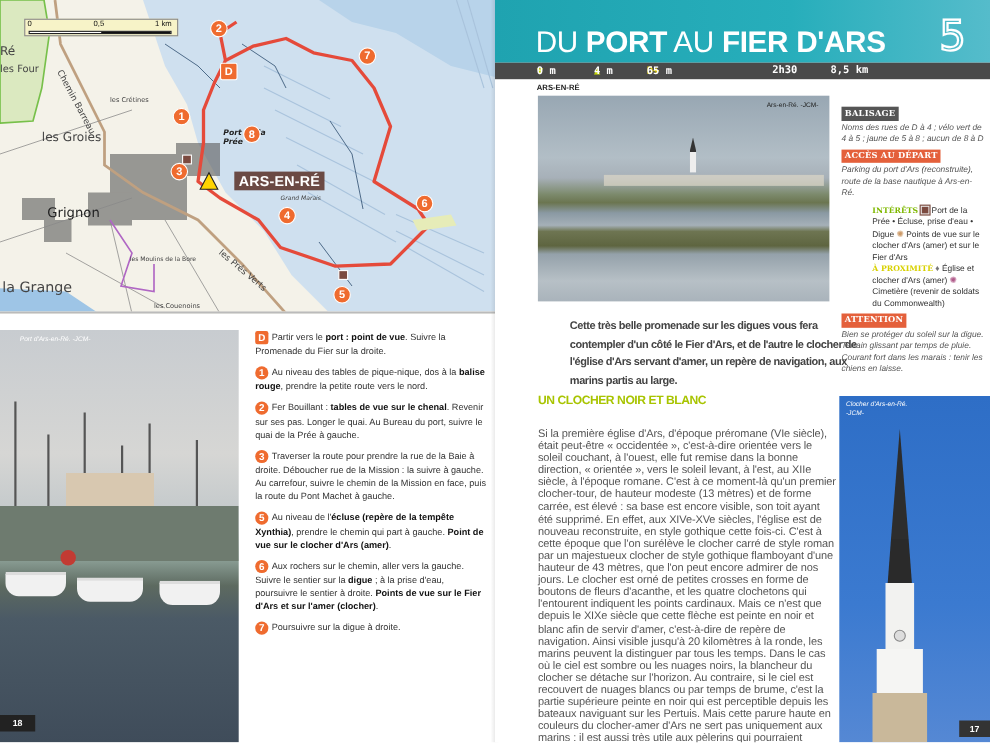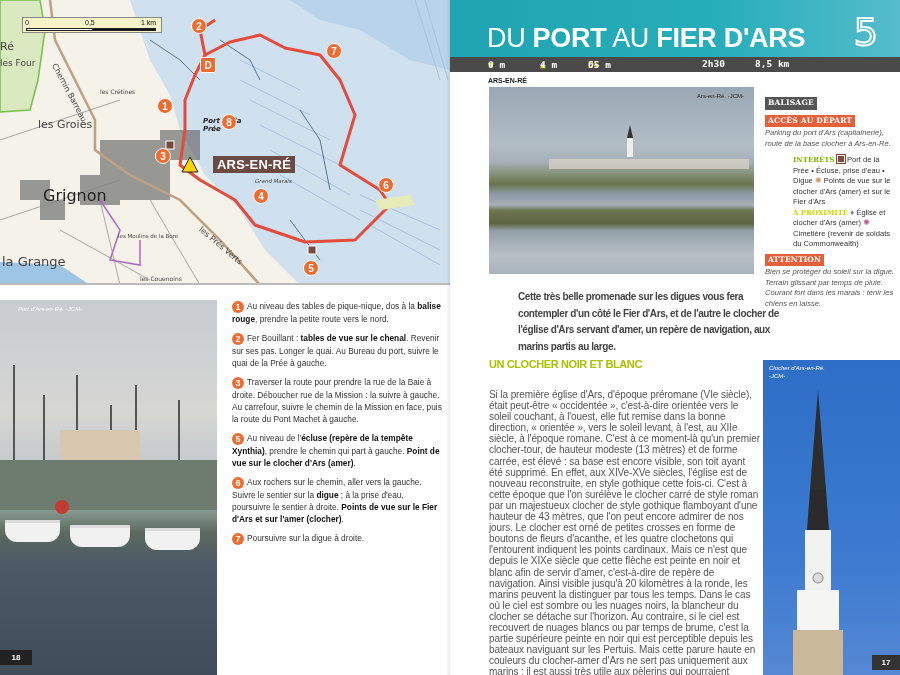--- a/index.html
+++ b/index.html
@@ -153,21 +153,21 @@
       <div class="scalebar">
         <span class="lbl" style="left:2px">0</span>
         <span class="lbl" style="left:62px">0,5</span>
         <span class="lbl" style="left:118px">1 km</span>
         <div class="bar">
             <div class="half"></div>
           </div>
       </div>
 
       <span class="map-label" style="left:38px;top:118px;font-size:11px">les Groies</span>
-      <span class="map-label" style="left:43px;top:186px;font-size:16px;color:#222">Grignon</span>
+      <span class="map-label" style="left:43px;top:186px;font-size:12px;color:#222">Grignon</span>
       <span class="map-label" style="left:58px;top:62px;font-size:8px;transform:rotate(62deg);transform-origin:left top">Chemin Barreau</span>
       <span class="map-label" style="left:100px;top:88px;font-size:6px">les Crétines</span>
       <span class="map-label" style="left:118px;top:233px;font-size:5.5px">les Moulins de la Bore</span>
       <span class="map-label" style="left:2px;top:254px;font-size:13px">la Grange</span>
       <span class="map-label" style="left:140px;top:275px;font-size:6px">les Couenoins</span>
       <span class="map-label" style="left:203px;top:225px;font-size:8px;transform:rotate(40deg);transform-origin:left top">les Prés Verts</span>
       <span class="map-label" style="left:255px;top:178px;font-size:5.5px;font-style:italic">Grand Marais</span>
       <span class="map-label" style="left:0px;top:40px;font-size:11px">Ré</span>
       <span class="map-label" style="left:0px;top:58px;font-size:9px">les Four</span>
 
@@ -196,20 +196,21 @@
       <div style="position:absolute;left:60px;top:130px;width:80px;height:30px;background:#d8c8b0;"></div>
       <div style="position:absolute;left:0;top:160px;width:217px;height:50px;background:#6e7b6f;"></div>
       <div class="boat" style="left:5px;top:220px;width:55px"></div>
       <div class="boat" style="left:70px;top:225px;width:60px"></div>
       <div class="boat" style="left:145px;top:228px;width:55px"></div>
       <div style="position:absolute;left:55px;top:200px;width:14px;height:14px;border-radius:50%;background:#c23b33"></div>
       <div class="page-num" style="left:0;top:350px;width:32px">18</div>
     </div>
 
     <div class="steps">
+      <div class="step"><span class="num start">D</span><span>Partir vers le </span><b>port : point de vue</b><span>. Suivre la Promenade du Fier sur la droite.</span></div>
       <div class="step"><span class="num">1</span><span>Au niveau des tables de pique-nique, dos à la </span><b>balise rouge</b><span>, prendre la petite route vers le nord.</span></div>
       <div class="step"><span class="num">2</span><span>Fer Bouillant : </span><b>tables de vue sur le chenal</b><span>. Revenir sur ses pas. Longer le quai. Au Bureau du port, suivre le quai de la Prée à gauche.</span></div>
       <div class="step"><span class="num">3</span><span>Traverser la route pour prendre la rue de la Baie à droite. Déboucher rue de la Mission : la suivre à gauche. Au carrefour, suivre le chemin de la Mission en face, puis la route du Pont Machet à gauche.</span></div>
       <div class="step"><span class="num">5</span><span>Au niveau de l'</span><b>écluse (repère de la tempête Xynthia)</b><span>, prendre le chemin qui part à gauche. </span><b>Point de vue sur le clocher d'Ars (amer)</b><span>.</span></div>
       <div class="step"><span class="num">6</span><span>Aux rochers sur le chemin, aller vers la gauche. Suivre le sentier sur la </span><b>digue</b><span> ; à la prise d'eau, poursuivre le sentier à droite. </span><b>Points de vue sur le Fier d'Ars et sur l'amer (clocher)</b><span>.</span></div>
       <div class="step"><span class="num">7</span><span>Poursuivre sur la digue à droite.</span></div>
     </div>
   </div>
 
   <div class="gutter"></div>
@@ -247,24 +248,25 @@
       <div style="position:absolute;left:60px;top:72px;width:200px;height:10px;background:#ddd7c8;opacity:0.7"></div>
     </div>
 
     <div class="intro">Cette très belle promenade sur les digues vous fera contempler d'un côté le Fier d'Ars, et de l'autre le clocher de l'église d'Ars servant d'amer, un repère de navigation, aux marins partis au large.</div>
     <div class="section-title">UN CLOCHER NOIR ET BLANC</div>
     <div class="body-text">Si la première église d'Ars, d'époque préromane (VIe siècle), était peut-être « occidentée », c'est-à-dire orientée vers le soleil couchant, à l'ouest, elle fut remise dans la bonne direction, « orientée », vers le soleil levant, à l'est, au XIIe siècle, à l'époque romane. C'est à ce moment-là qu'un premier clocher-tour, de hauteur modeste (13 mètres) et de forme carrée, est élevé : sa base est encore visible, son toit ayant été supprimé. En effet, aux XIVe-XVe siècles, l'église est de nouveau reconstruite, en style gothique cette fois-ci. C'est à cette époque que l'on surélève le clocher carré de style roman par un majestueux clocher de style gothique flamboyant d'une hauteur de 43 mètres, que l'on peut encore admirer de nos jours. Le clocher est orné de petites crosses en forme de boutons de fleurs d'acanthe, et les quatre clochetons qui l'entourent indiquent les points cardinaux. Mais ce n'est que depuis le XIXe siècle que cette flèche est peinte en noir et blanc afin de servir d'amer, c'est-à-dire de repère de navigation. Ainsi visible jusqu'à 20 kilomètres à la ronde, les marins peuvent la distinguer par tous les temps. Dans le cas où le ciel est sombre ou les nuages noirs, la blancheur du clocher se détache sur l'horizon. Au contraire, si le ciel est recouvert de nuages blancs ou par temps de brume, c'est la partie supérieure peinte en noir qui est perceptible depuis les bateaux naviguant sur les Pertuis. Mais cette parure haute en couleurs du clocher-amer d'Ars ne sert pas uniquement aux marins : il est aussi très utile aux pèlerins qui pourraient s'égarer sur les sentiers de randonnée de l'île de Ré !</div>
 
     <div class="sidebar">
       <div class="block">
         <span class="tag gray">BALISAGE</span>
+        <div class="italic">Noms des rues de D à 4 ; vélo vert de 4 à 5 ; jaune de 5 à 8 ; aucun de 8 à D</div>
       </div>
       <div class="block">
         <span class="tag orange">ACCÈS AU DÉPART</span>
-        <div class="italic">Parking du port d'Ars (capitainerie), route de la base clocher à Ars-en-Ré.</div>
+        <div class="italic">Parking du port d'Ars (reconstruite), route de la base nautique à Ars-en-Ré.</div>
       </div>
       <div class="block interest" style="margin-top:6px">
         <span class="inline-tag green-tag">INTÉRÊTS</span>
         <span class="sq"></span>
         <span>Port de la Prée</span>
         <span>• Écluse, prise d'eau • Digue</span>
         <span class="sunburst">✺</span>
         <span>Points de vue sur le clocher d'Ars (amer) et sur le Fier d'Ars</span>
         <br>
         <span class="inline-tag yellow-tag">À PROXIMITÉ</span>

